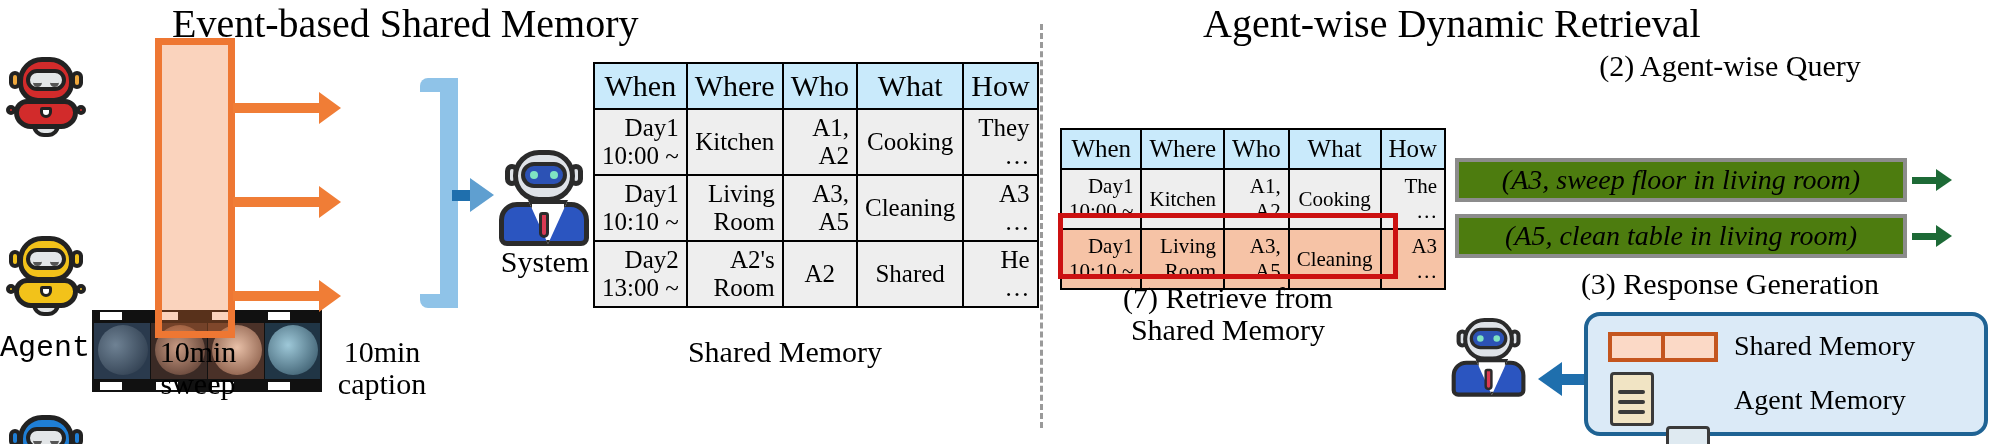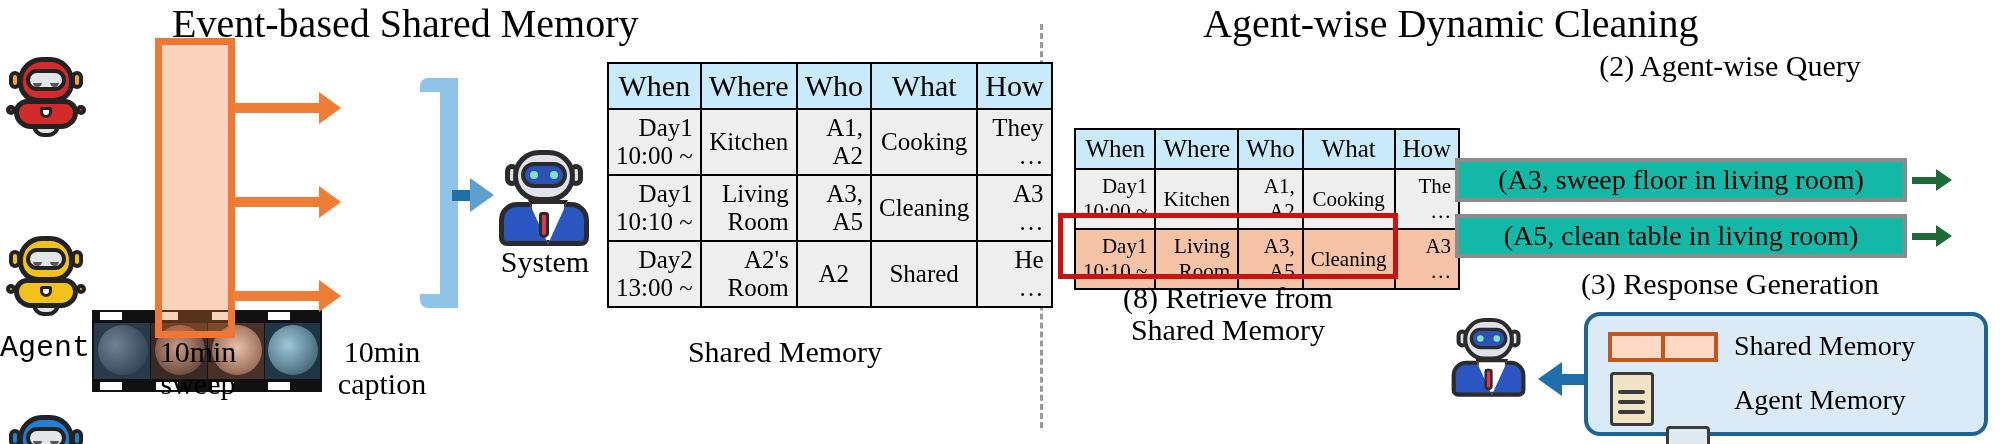--- a/index.html
+++ b/index.html
@@ -60,53 +60,53 @@
   
   .sys .shead{position:absolute;left:16px;top:0;width:62px;height:52px;border-radius:26px;background:#dfe3e8;border:5px solid #2b2b2b;box-sizing:border-box;}
   .sys .svisor{position:absolute;left:24px;top:12px;width:46px;height:26px;background:#2c52b5;border:4px solid #2b2b2b;border-radius:13px;box-sizing:border-box;}
   .sys .sdot{position:absolute;top:21px;width:8px;height:8px;border-radius:50%;background:#7fe3c2;}
   .sys .searL,.sys .searR{position:absolute;top:14px;width:14px;height:22px;border:5px solid #2b2b2b;background:#dfe3e8;border-radius:7px;box-sizing:border-box;}
   .sys .suit{position:absolute;left:2px;top:52px;width:90px;height:44px;background:#2b55c0;border:5px solid #2b2b2b;border-radius:18px 18px 8px 8px;box-sizing:border-box;}
   .sys .shirt{position:absolute;left:31px;top:50px;width:32px;height:36px;background:#fff;border:4px solid #2b2b2b;clip-path:polygon(0 0,100% 0,50% 100%);}
   .sys .tie{position:absolute;left:42px;top:62px;width:10px;height:26px;background:#d93a53;border:3px solid #2b2b2b;border-radius:4px 4px 6px 6px;box-sizing:border-box;}
 
   
-  table.mem{border-collapse:collapse;font-family:"Liberation Serif",serif;margin-left:14px;}
+  table.mem{border-collapse:collapse;font-family:"Liberation Serif",serif;}
   table.mem th,table.mem td{border:2px solid #000;background:#eeeeee;padding:0;text-align:center;vertical-align:middle;}
   table.mem th{background:#c9eafb;font-weight:normal;}
   .cellpad{padding:4px 7px;}
   .cell-l{text-align:right;}
 
   
   #tbl-left th{font-size:30px;height:44px;}
   #tbl-left td{font-size:25px;height:56px;}
 
   
   #tbl-right th{font-size:25px;height:38px;}
   #tbl-right td{font-size:21px;height:48px;}
   #tbl-right tr.hl td{background:#f6c3a6;}
   .hl-frame{position:absolute;border:5px solid #cc1111;box-sizing:border-box;pointer-events:none;}
 
   
-  .chip{background:#14b8a6;border:4px solid #8c8c8c;box-sizing:border-box;display:flex;align-items:center;justify-content:center;font-size:28px;}
+  .chip{background:#4d7c0f;border:4px solid #8c8c8c;box-sizing:border-box;display:flex;align-items:center;justify-content:center;font-size:28px;font-style:italic;}
 
   
   .rcard{background:#dbeaf7;border:4px solid #1f6394;border-radius:16px;box-sizing:border-box;}
   .minitbl{border:4px solid #c4551e;box-sizing:border-box;background:#fbd9c6;display:flex;}
   .minitbl .c{flex:1;border-right:4px solid #c4551e;box-sizing:border-box;}
   .minitbl .c:last-child{border-right:none;}
   .rlabel{font-size:28px;}
 </style>
 </head>
 <body>
 
 <div id="root">
 
   <div class="abs panel-title" style="left:172px;top:4px;text-align:right;">Event-based Shared Memory</div>
-  <div class="abs panel-title" style="left:1203px;top:4px;">Agent-wise Dynamic Cleaning</div>
+  <div class="abs panel-title" style="left:1203px;top:4px;">Agent-wise Dynamic Retrieval</div>
 
   <div class="abs divider" style="left:1040px;top:24px;"></div>
 
   <div class="abs robot" style="left:10px;top:55px;width:74px;height:84px;">
     <div class="head" style="background:#d22b2b;"></div>
     <div class="earL" style="background:#f0a83c;"></div>
     <div class="earR" style="background:#f0a83c;"></div>
     <div class="visor"></div>
     <div class="eye eyeL"></div>
     <div class="eye eyeR"></div>
@@ -368,21 +368,21 @@
 …</div>
             </td>
         </tr>
       </tbody>
     </table>
   </div>
 
   <div class="abs hl-frame" style="left:1058px;top:213px;width:340px;height:66px;"></div>
 
   <div class="abs caption" style="left:1058px;top:282px;width:340px;">
-    <div>(8) Retrieve from</div>
+    <div>(7) Retrieve from</div>
     <div>Shared Memory</div>
   </div>
 
   <div class="abs caption" style="left:1470px;top:50px;width:520px;">
     <div>(2) Agent-wise Query</div>
   </div>
 
   <div class="abs chip" style="left:1455px;top:158px;width:452px;height:44px;">
     <span>(A3, sweep floor in living room)</span>
   </div>

